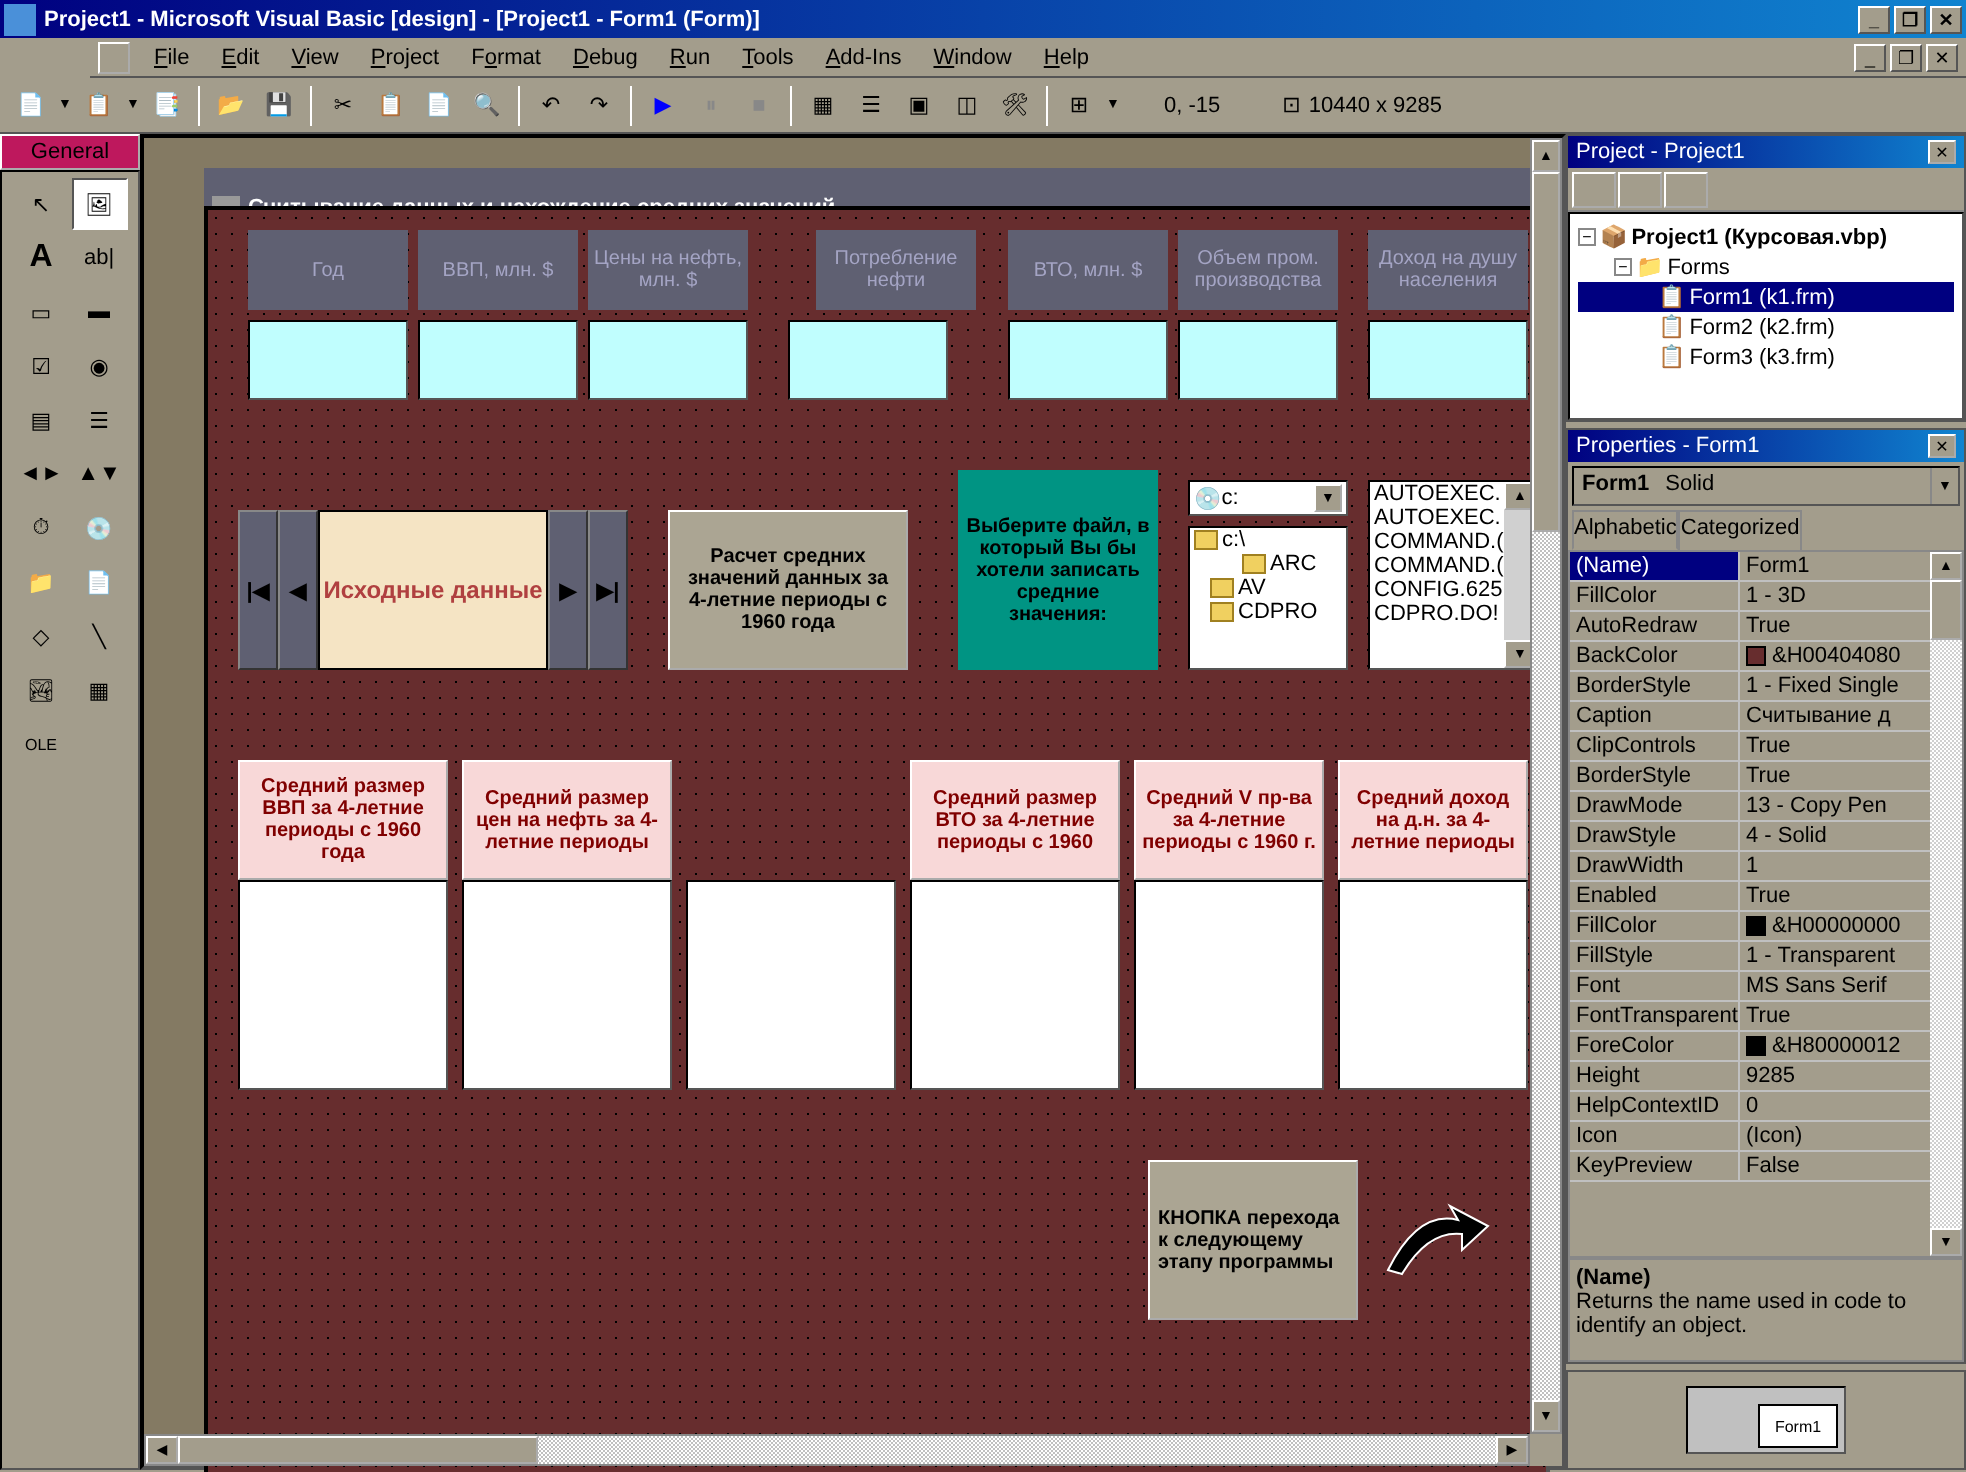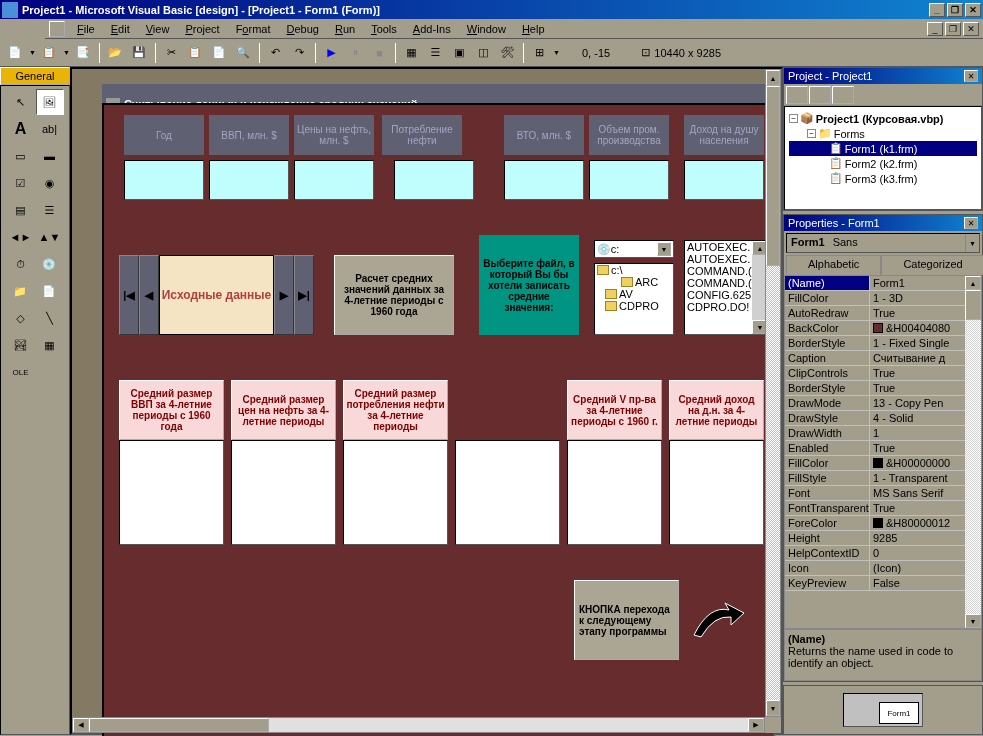--- a/index.html
+++ b/index.html
@@ -17,21 +17,21 @@
 
 .toolbar { background: #a39d8c; height: 28px; display: flex; align-items: center; padding: 2px 4px; border-bottom: 1px solid #555; gap: 1px; }
 .toolbar .tb { width: 23px; height: 23px; border: 1px solid #a39d8c; display: flex; align-items: center; justify-content: center; cursor: pointer; }
 .toolbar .sep { width: 1px; height: 20px; background: #555; margin: 0 3px; border-right: 1px solid #fff; }
 .toolbar .dd { width: 9px; height: 23px; display: flex; align-items: center; justify-content: center; font-size: 7px; }
 .toolbar .info { padding: 0 20px; }
 .toolbar .info2 { padding: 0 10px; display: flex; align-items: center; gap: 4px; }
 
 .main-area { display: flex; height: 668px; }
 .left-panel { width: 70px; background: #a39d8c; display: flex; flex-direction: column; }
-.left-panel .tab { height: 18px; border: 1px outset #fff; display: flex; align-items: center; justify-content: center; background: #eab308; }
+.left-panel .tab { height: 18px; border: 1px outset #fff; display: flex; align-items: center; justify-content: center; background: #be185d; }
 .left-panel .toolbox { flex: 1; border: 1px inset #555; padding: 3px; display: grid; grid-template-columns: repeat(2, 28px); grid-auto-rows: 26px; gap: 1px; justify-content: center; align-content: start; }
 .left-panel .tool { border: 1px solid #a39d8c; display: flex; align-items: center; justify-content: center; cursor: pointer; }
 .left-panel .tool.sel { border-color: #555 #fff #fff #555; background: #fff; }
 
 .design-area { flex: 1; background: #847a63; position: relative; border: 2px inset #555; }
 .mdi-titlebar { background: #5f6072; height: 19px; position: absolute; top: 15px; left: 30px; width: 673px; color: #fff; font-weight: bold; display: flex; padding: 14px 4px; }
 .mdi-titlebar .ic { width: 14px; height: 14px; background: #999; margin-right: 4px; }
 
 .form-canvas { position: absolute; top: 34px; left: 30px; width: 673px; height: 660px; background: #672d2e; background-image: radial-gradient(circle, #000 0.5px, transparent 0.5px); background-size: 8px 8px; border: 2px inset #555; }
 
@@ -68,21 +68,21 @@
 .proj-tree .node { padding: 1px 0; display: flex; align-items: center; gap: 2px; }
 .proj-tree .sel { background: #000080; color: #fff; }
 .proj-tree .pm { width: 9px; height: 9px; border: 1px solid #888; font-size: 8px; line-height: 7px; text-align: center; background: #fff; }
 
 .props-panel { border: 1px solid #555; flex: 1; display: flex; flex-direction: column; margin-top: 3px; min-height: 0; }
 .props-panel .obj-row { height: 20px; display: flex; border: 1px inset #555; margin: 2px; }
 .props-panel .obj-row .nm { font-weight: bold; padding: 2px 4px; }
 .props-panel .obj-row .ty { padding: 2px 4px; flex: 1; }
 .props-panel .obj-row .dd { width: 14px; background: #a39d8c; border-left: 1px solid #888; display: flex; align-items: center; justify-content: center; font-size: 7px; }
 .props-tabs { height: 20px; display: flex; padding-left: 2px; }
-.props-tabs .t { padding: 2px 21px; border: 1px solid #888; border-bottom: none; background: #a39d8c; }
+.props-tabs .t { padding: 2px 0; border: 1px solid #888; border-bottom: none; background: #a39d8c; }
 .props-tabs .t.active { background: #a39d8c; border-bottom: 1px solid #a39d8c; position: relative; z-index: 1; }
 .props-grid { flex: 1; background: #a39d8c; border: 1px solid #888; overflow-y: auto; display: flex; }
 .props-grid .cols { flex: 1; }
 .props-grid .row { display: flex; height: 15px; font-size: 10px; border-bottom: 1px solid #c0c0c0; }
 .props-grid .row .k { width: 85px; padding: 1px 3px; border-right: 1px solid #c0c0c0; overflow: hidden; white-space: nowrap; }
 .props-grid .row .v { flex: 1; padding: 1px 3px; overflow: hidden; white-space: nowrap; display: flex; align-items: center; gap: 3px; }
 .props-grid .row.sel .k { background: #000080; color: #fff; }
 .props-grid .sw { width: 10px; height: 10px; border: 1px solid #000; }
 .props-grid .sb { width: 16px; background: #d0d0d0; display: flex; flex-direction: column; }
 .props-grid .sb .arr { height: 14px; background: #a39d8c; border: 1px outset #fff; font-size: 7px; display: flex; align-items: center; justify-content: center; }
@@ -210,21 +210,21 @@
   <div class="design-area">
     <div class="mdi-titlebar">
       <div class="ic"></div>
       <span>Считывание данных и нахождение средних значений</span>
     </div>
     <div class="form-canvas">
 
       <div class="col-header" style="top:10px;left:105px">ВВП, млн. $</div>
       <div class="col-header" style="top:10px;left:20px">Год</div>
       <div class="col-header" style="top:10px;left:190px">Цены на нефть, млн. $</div>
-      <div class="col-header" style="top:10px;left:278px">Потребление нефти</div>
+      <div class="col-header" style="top:10px;left:304px">Потребление нефти</div>
       <div class="col-header" style="top:10px;left:400px">ВТО, млн. $</div>
       <div class="col-header" style="top:10px;left:485px">Объем пром. производства</div>
       <div class="col-header" style="top:10px;left:580px">Доход на душу населения</div>
 
       <div class="data-input" style="top:55px;left:20px"></div>
       <div class="data-input" style="top:55px;left:105px"></div>
       <div class="data-input" style="top:55px;left:190px"></div>
       <div class="data-input" style="top:55px;left:290px"></div>
       <div class="data-input" style="top:55px;left:400px"></div>
       <div class="data-input" style="top:55px;left:485px"></div>
@@ -273,21 +273,21 @@
         </div>
         <div class="sb">
             <div class="arr">▲</div>
             <div class="track"></div>
             <div class="arr">▼</div>
           </div>
       </div>
 
       <div class="pink-header" style="top:275px;left:15px;width:105px;height:60px">Средний размер ВВП за 4-летние периоды с 1960 года</div>
       <div class="pink-header" style="top:275px;left:127px;width:105px;height:60px">Средний размер цен на нефть за 4-летние периоды</div>
-      <div class="pink-header" style="top:275px;left:239px;width:105px;height:60px">Средний размер потребления нефти за 4-летние периоды</div>
+      <div class="pink-header" style="top:275px;left:351px;width:105px;height:60px">Средний размер ВТО за 4-летние периоды с 1960</div>
       <div class="pink-header" style="top:275px;left:463px;width:95px;height:60px">Средний V пр-ва за 4-летние периоды с 1960 г.</div>
       <div class="pink-header" style="top:275px;left:565px;width:95px;height:60px">Средний доход на д.н. за 4-летние периоды</div>
       <div class="white-box" style="top:335px;left:15px;width:105px;height:105px"></div>
       <div class="white-box" style="top:335px;left:127px;width:105px;height:105px"></div>
       <div class="white-box" style="top:335px;left:239px;width:105px;height:105px"></div>
       <div class="white-box" style="top:335px;left:351px;width:105px;height:105px"></div>
       <div class="white-box" style="top:335px;left:463px;width:95px;height:105px"></div>
       <div class="white-box" style="top:335px;left:565px;width:95px;height:105px"></div>
 
       <div class="panel-btn" style="top:475px;left:470px;width:105px;height:80px;text-align:left">КНОПКА перехода к следующему этапу программы</div>
@@ -333,21 +333,21 @@
       </div>
     </div>
 
     <div class="props-panel">
       <div class="panel-title">
           <span>Properties - Form1</span>
           <div class="x">✕</div>
         </div>
       <div class="obj-row">
         <span class="nm">Form1</span>
-        <span class="ty">Sans</span>
+        <span class="ty">Solid</span>
         <div class="dd">▼</div>
       </div>
       <div class="props-tabs">
         <div class="t active">Alphabetic</div>
         <div class="t">Categorized</div>
       </div>
       <div class="props-grid">
         <div class="cols" id="props-rows">
             <div class="row sel">
               <div class="k">(Name)</div>

